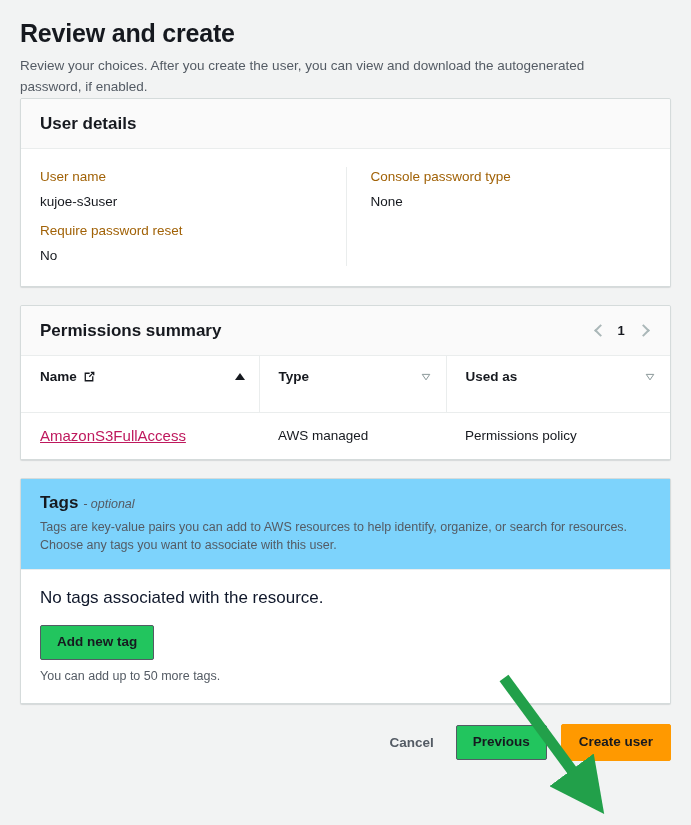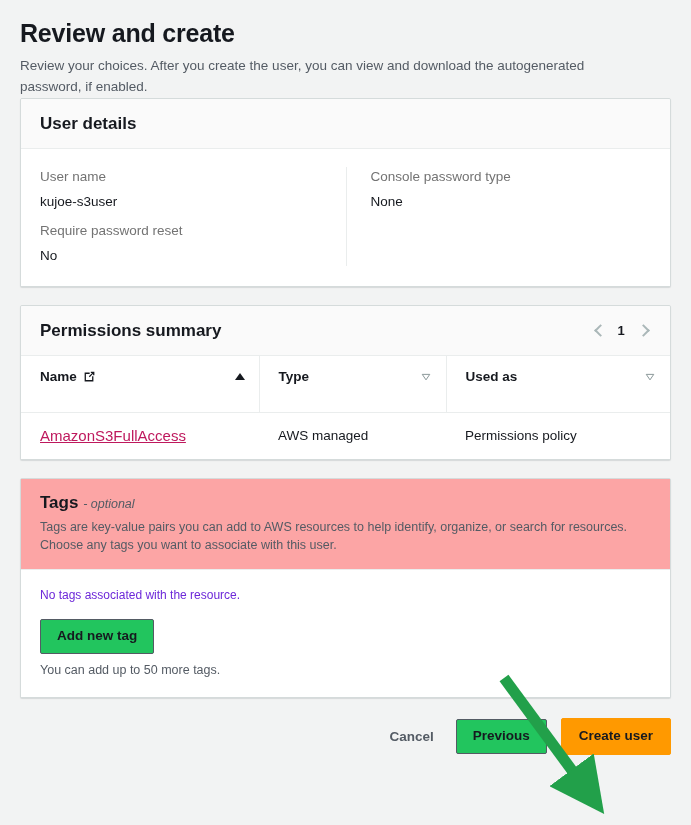--- a/index.html
+++ b/index.html
@@ -71,21 +71,21 @@
   }
   .card-body { padding: 18px 19px 20px 19px; background: #fff; }
 
   
   .kv-grid {
     display: grid;
     grid-template-columns: 1fr 1fr;
   }
   .kv-col-left  { padding-right: 22px; }
   .kv-col-right { padding-left: 24px; border-left: 1px solid #eaeded; }
-  .kv-label { font-size: 13.5px; color: #737373; line-height: 1.5; }
+  .kv-label { font-size: 13.5px; color: #a16207; line-height: 1.5; }
   .kv-value { font-size: 13.5px; color: #16191f; line-height: 1.5; margin-top: 5px; }
   .kv-block-2 { margin-top: 8px; }
 
   
   .pager { display: flex; align-items: center; gap: 11px; padding-right: 2px; }
   .pager-arrow {
     width: 13px; height: 13px;
     position: relative;
     display: inline-block;
   }
@@ -137,25 +137,25 @@
   }
   a.policy-link {
     color: #be185d;
     text-decoration: underline;
     font-size: 15px;
   }
 
   
   .tags-head {
     display: block;
-    background: #fca5a5;
+    background: #7dd3fc;
     border-bottom: 1px solid #eaeded;
     padding: 13px 19px 14px 19px;
   }
-  .tag-empty { font-size: 12px; color: #6d28d9; }
+  .tag-empty { font-size: 17px; color: #0f172a; }
   .btn-normal {
     margin-top: 17px;
     display: inline-block;
     background: #22c55e;
     border: 1px solid #545b64;
     border-radius: 2px;
     color: #16191f;
     font-size: 13.5px;
     font-weight: 700;
     font-family: "Liberation Sans", sans-serif;

